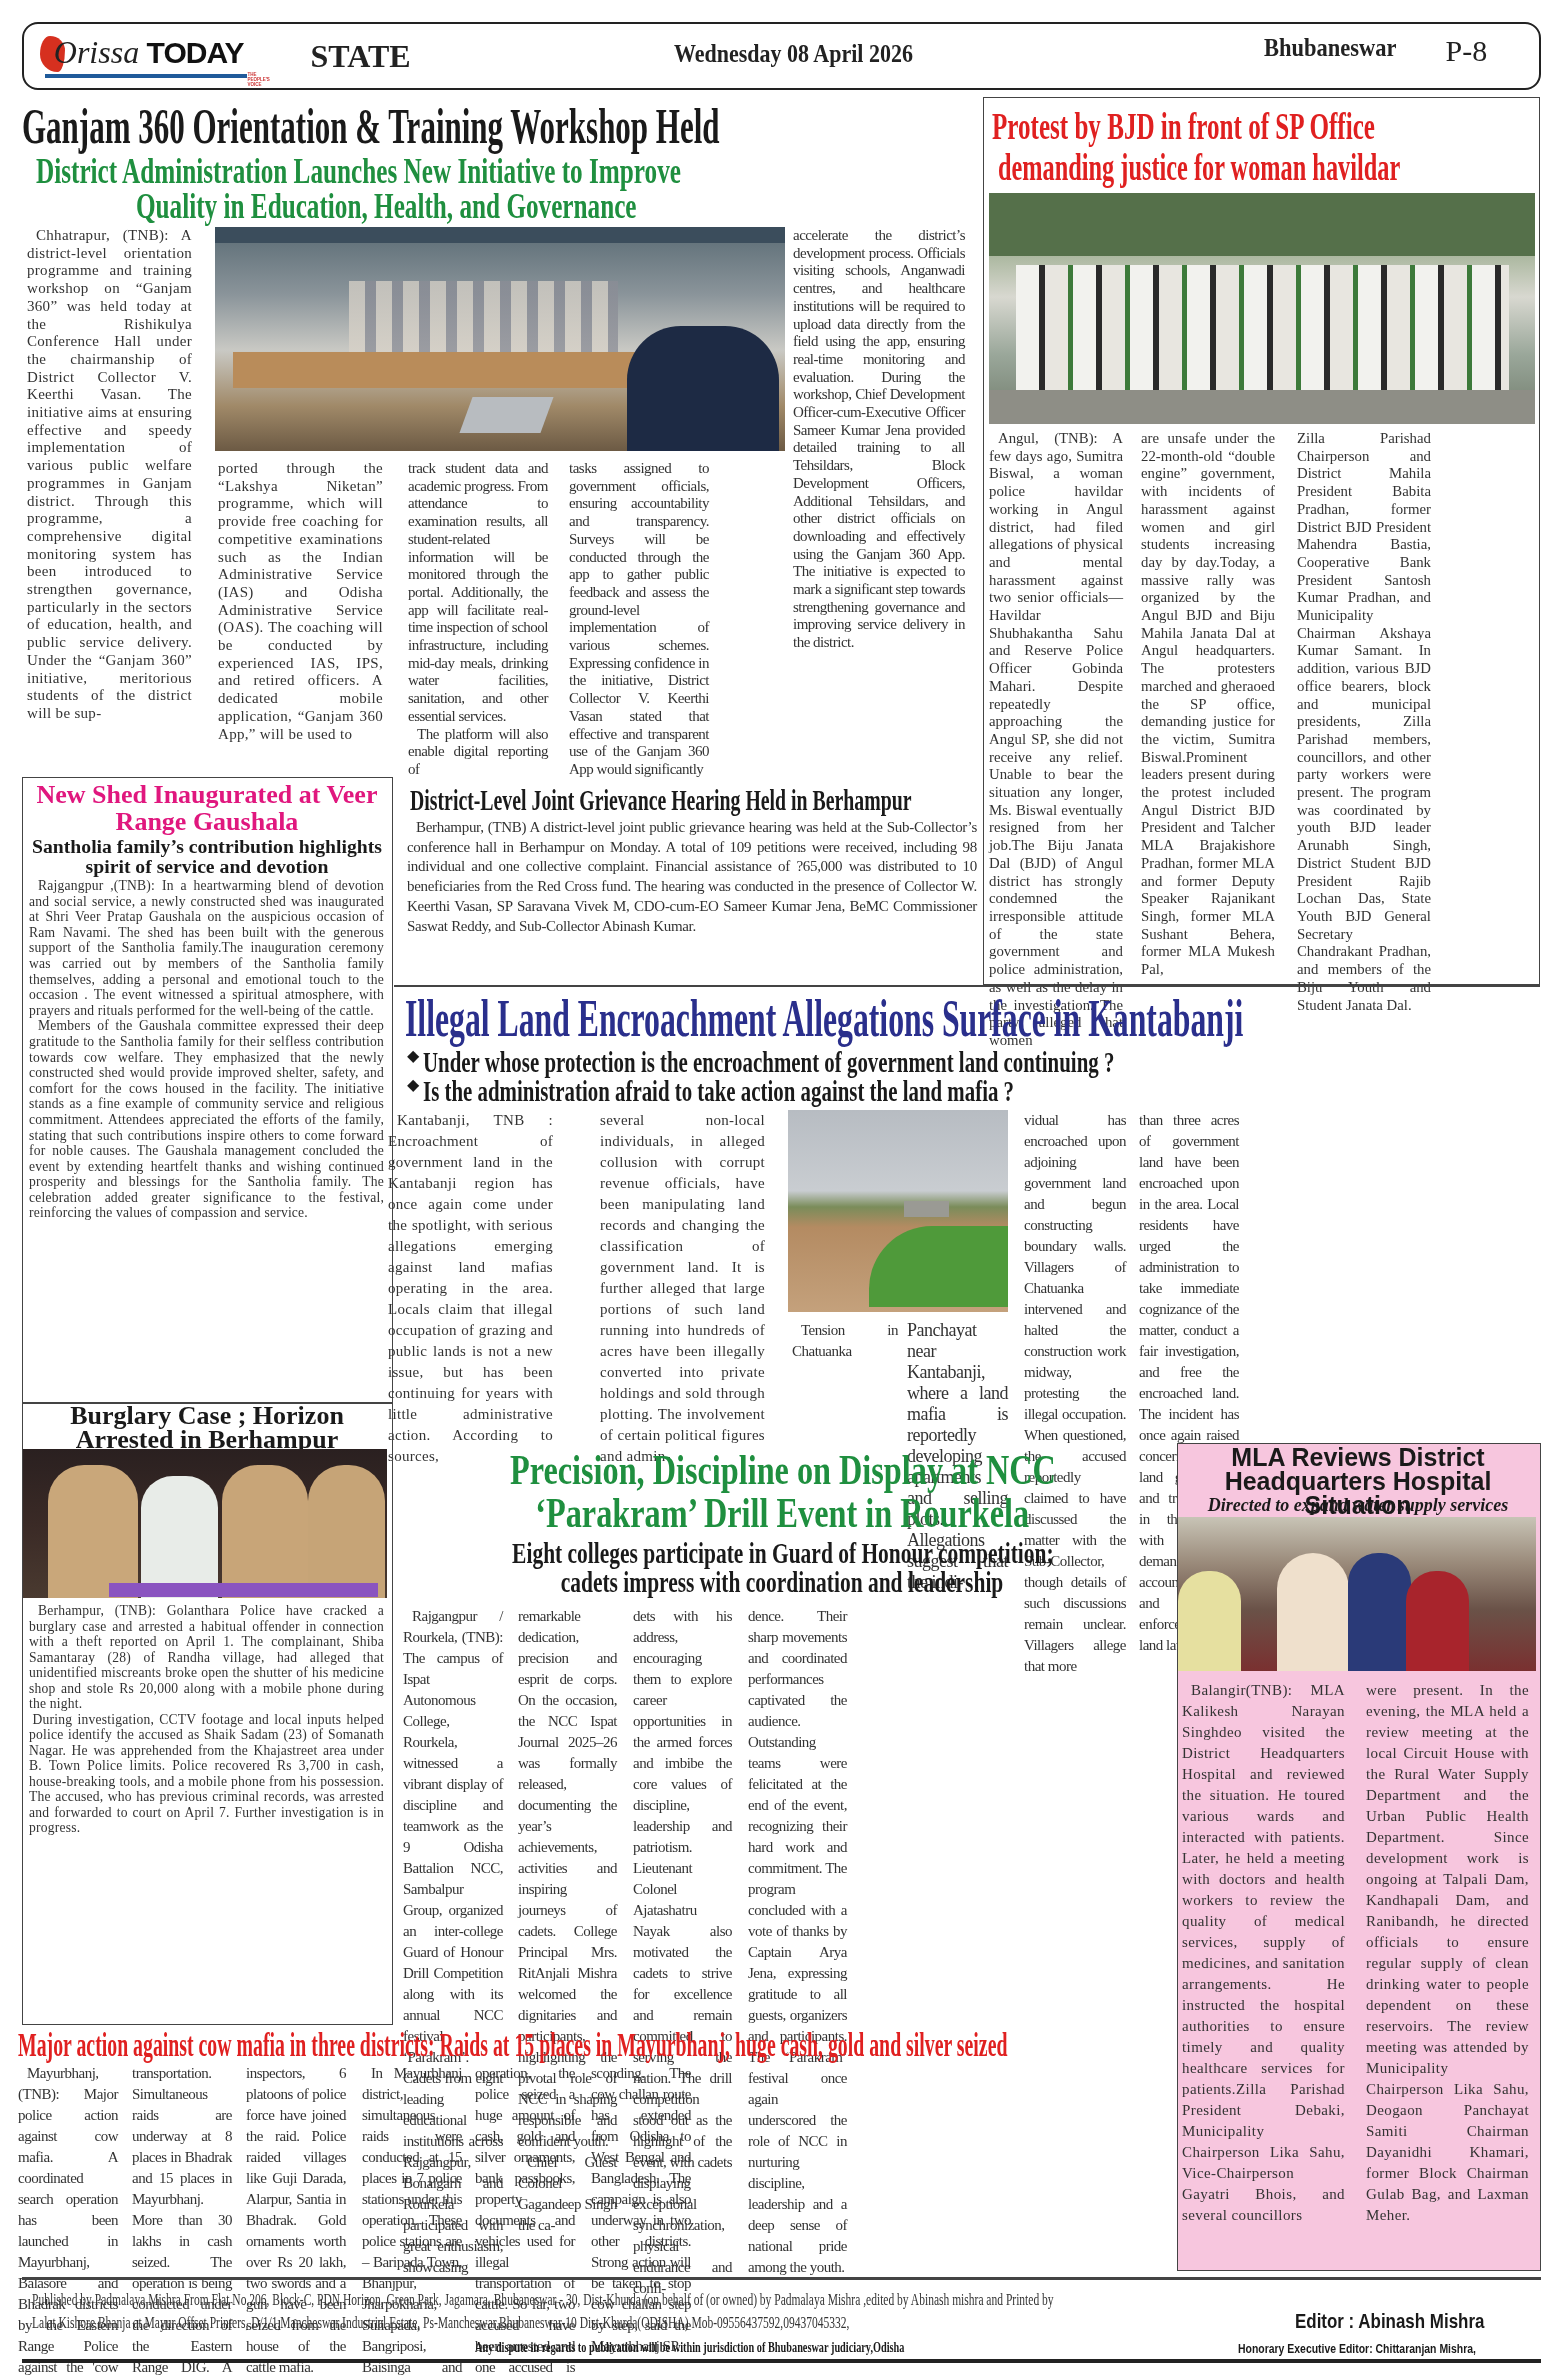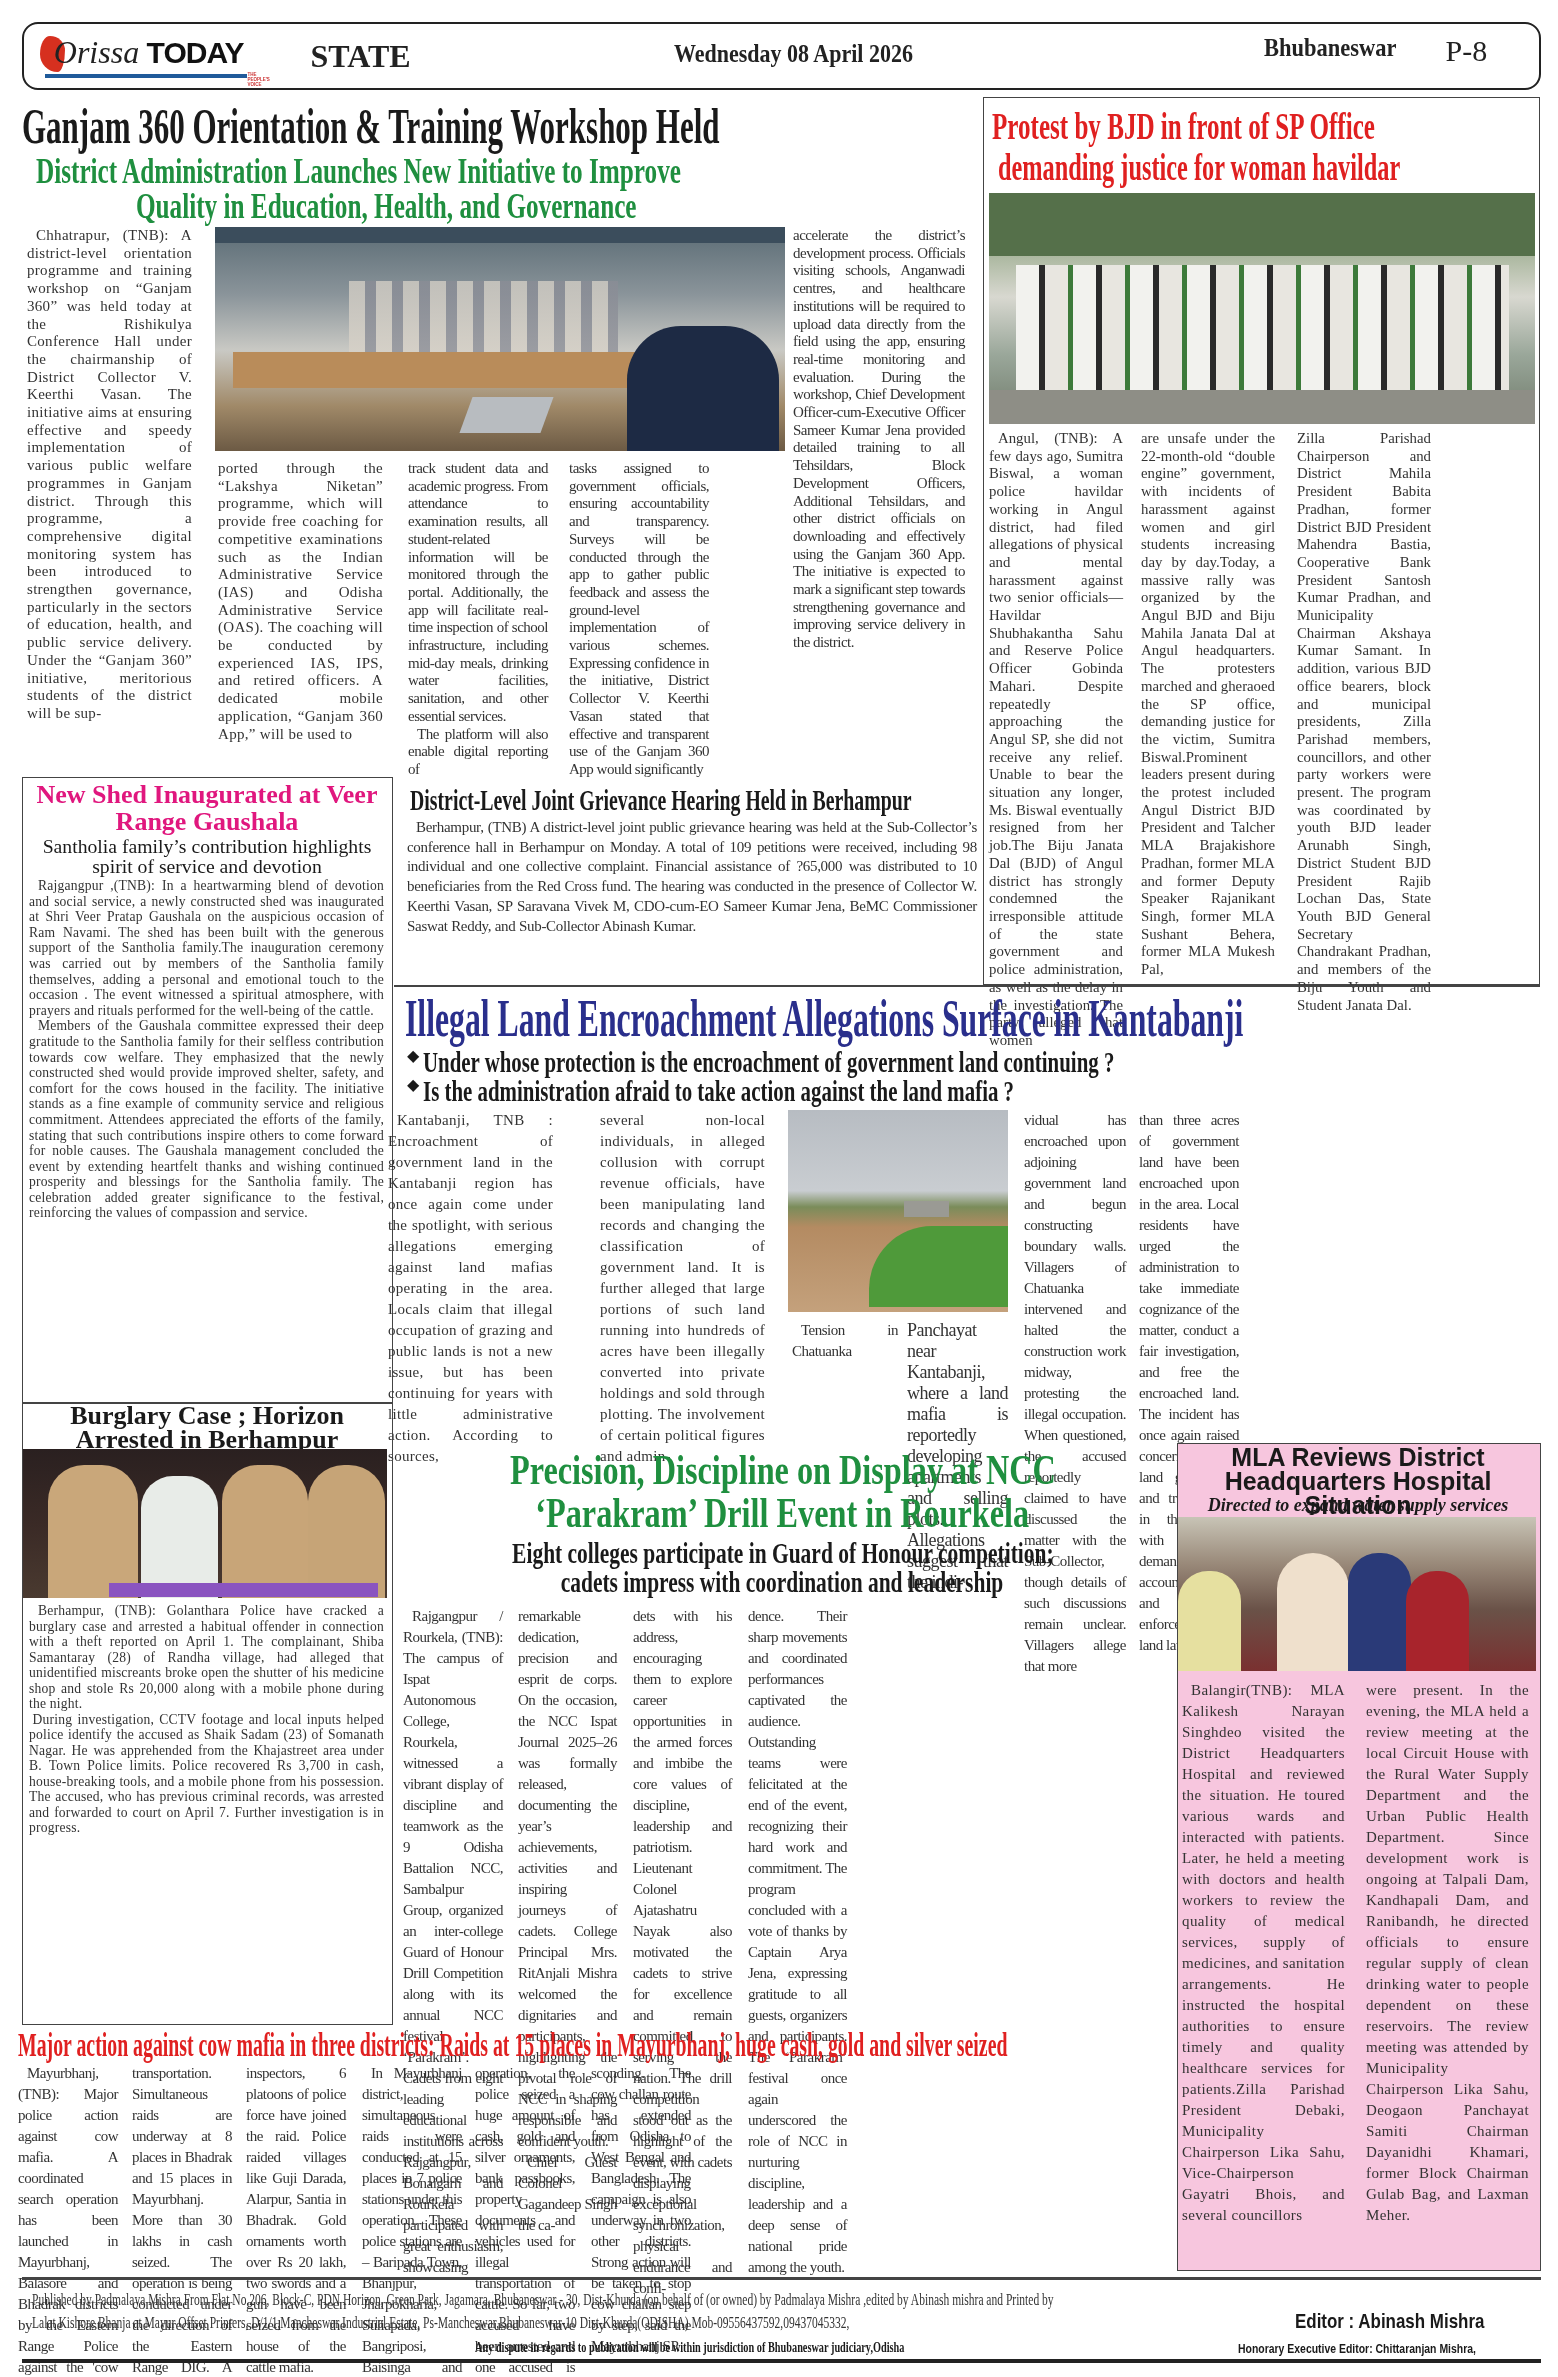--- a/index.html
+++ b/index.html
@@ -83,21 +83,21 @@
   </div>
 <div class="abs body-text" style="left:1141px;top:430px;width:134px;font-size:14.8px">
     <p style="text-indent:0">are unsafe under the 22-month-old “double engine” government, with incidents of harassment against women and girl students increasing day by day.Today, a massive rally was organized by the Angul BJD and Biju Mahila Janata Dal at Angul headquarters. The protesters marched and gheraoed the SP office, demanding justice for the victim, Sumitra Biswal.Prominent leaders present during the protest included Angul District BJD President and Talcher MLA Brajakishore Pradhan, former MLA and former Deputy Speaker Rajanikant Singh, former MLA Sushant Behera, former MLA Mukesh Pal,</p>
   </div>
 <div class="abs body-text" style="left:1297px;top:430px;width:134px;font-size:14.8px">
     <p style="text-indent:0">Zilla Parishad Chairperson and District Mahila President Babita Pradhan, former District BJD President Mahendra Bastia, Cooperative Bank President Santosh Kumar Pradhan, and Municipality Chairman Akshaya Kumar Samant. In addition, various BJD office bearers, block and municipal presidents, Zilla Parishad members, councillors, and other party workers were present. The program was coordinated by youth BJD leader Arunabh Singh, District Student BJD President Rajib Lochan Das, State Youth BJD General Secretary Chandrakant Pradhan, and members of the Biju Youth and Student Janata Dal.</p>
   </div>
 
 <div class="abs box" style="left:21.5px;top:777px;width:371px;height:627px"></div>
 <div class="abs" style="left:27px;top:781px;width:360px;text-align:center;font-family:'Liberation Serif',serif;font-weight:bold;font-size:26px;line-height:27px;color:#e0177e">New Shed Inaugurated at Veer Range Gaushala</div>
-<div class="abs" style="left:27px;top:837px;width:360px;text-align:center;font-family:'Liberation Serif',serif;font-weight:normal;font-size:19.7px;line-height:19.7px;color:#1a1a1a">Santholia family’s contribution highlights spirit of service and devotion</div>
+<div class="abs" style="left:27px;top:837px;width:360px;text-align:center;font-family:'Liberation Serif',serif;font-weight:bold;font-size:19.7px;line-height:19.7px;color:#1a1a1a">Santholia family’s contribution highlights spirit of service and devotion</div>
 <div class="abs body-text" style="left:29px;top:878px;width:355px;font-size:13.6px;line-height:15.6px;letter-spacing:0.2px">
     <p>Rajgangpur ,(TNB):   In a heartwarming blend of devotion and social service, a newly constructed shed was inaugurated at Shri Veer Pratap Gaushala on the auspicious occasion of Ram Navami. The shed has been built with the generous support of the Santholia family.The inauguration ceremony was carried out by members of the Santholia family themselves, adding a personal and emotional touch to the occasion  . The event witnessed a spiritual atmosphere, with prayers and rituals performed for the well-being of the cattle.</p>
     <p>Members of the Gaushala committee expressed their deep gratitude to the Santholia family for their selfless contribution towards cow welfare.  They emphasized that the newly constructed shed would provide improved shelter, safety, and comfort for the cows housed in the facility.  The initiative stands as a fine example of community service and religious commitment.   Attendees appreciated the efforts of the family, stating that such contributions inspire others to come forward for noble causes.  The Gaushala management concluded the event by extending heartfelt thanks and wishing continued prosperity and blessings for the Santholia family. The celebration added greater significance to the festival, reinforcing the values of compassion and service.</p>
   </div>
 
 <div class="abs hl" style="left:410px;top:783px;font-size:30px;color:#1a1a1a;transform:scaleX(0.66)">District-Level Joint Grievance Hearing Held in Berhampur</div>
 <div class="abs body-text" style="left:407px;top:818px;width:570px;font-size:15px;line-height:19.7px;letter-spacing:-0.3px">
     <p>Berhampur, (TNB) A district-level joint public grievance hearing was held at the Sub-Collector’s conference hall in Berhampur on Monday. A total of 109 petitions were received, including 98 individual and one collective complaint. Financial assistance of ?65,000 was distributed to 10 beneficiaries from the Red Cross fund. The hearing was conducted in the presence of Collector W. Keerthi Vasan, SP Saravana Vivek M, CDO-cum-EO Sameer Kumar Jena, BeMC Commissioner Saswat Reddy, and Sub-Collector Abinash Kumar.</p>
   </div>
 

